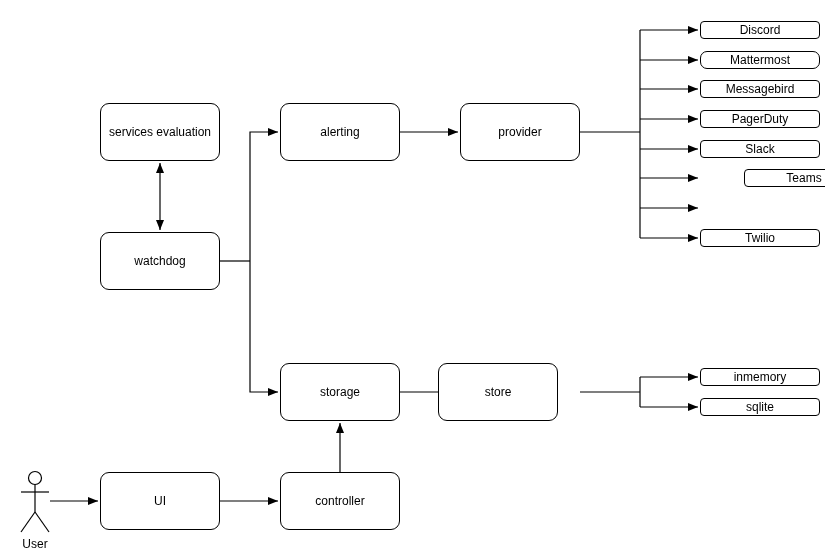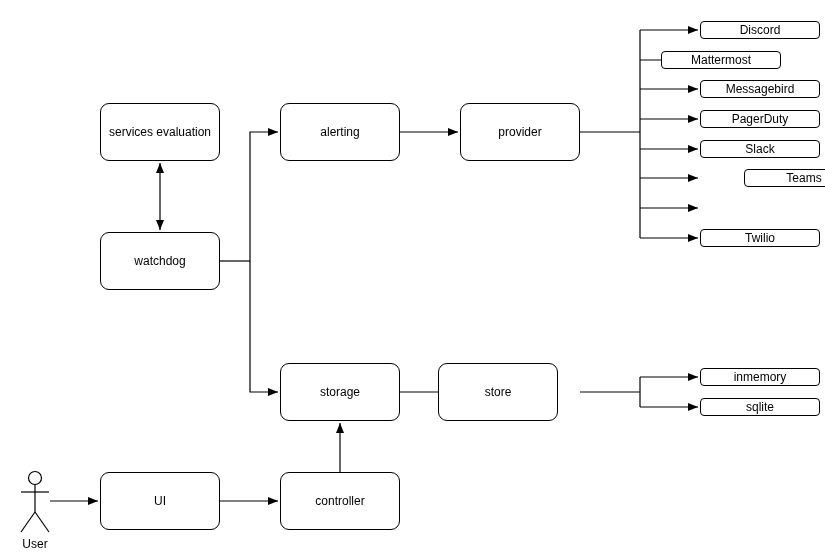--- a/index.html
+++ b/index.html
@@ -92,21 +92,21 @@
   <div class="node lg" style="left:100px;top:103px;">services evaluation</div>
   <div class="node lg" style="left:100px;top:232px;">watchdog</div>
   <div class="node lg" style="left:280px;top:103px;">alerting</div>
   <div class="node lg" style="left:460px;top:103px;">provider</div>
   <div class="node lg" style="left:280px;top:363px;">storage</div>
   <div class="node lg" style="left:438px;top:363px;">store</div>
   <div class="node lg" style="left:100px;top:472px;">UI</div>
   <div class="node lg" style="left:280px;top:472px;">controller</div>
 
   <div class="node sm" style="left:700px;top:21px;">Discord</div>
-  <div class="node sm" style="left:661px;top:51px;">Mattermost</div>
+  <div class="node sm" style="left:700px;top:51px;border-radius:7px;">Mattermost</div>
   <div class="node sm" style="left:700px;top:80px;">Messagebird</div>
   <div class="node sm" style="left:700px;top:110px;">PagerDuty</div>
   <div class="node sm" style="left:700px;top:140px;">Slack</div>
   <div class="node sm" style="left:700px;top:169px;margin-left:44px;">Teams</div>
   <div class="node sm" style="left:700px;top:229px;">Twilio</div>
 
   <div class="node sm" style="left:700px;top:368px;">inmemory</div>
   <div class="node sm" style="left:700px;top:398px;">sqlite</div>
 
   <div class="actor-label">User</div>

